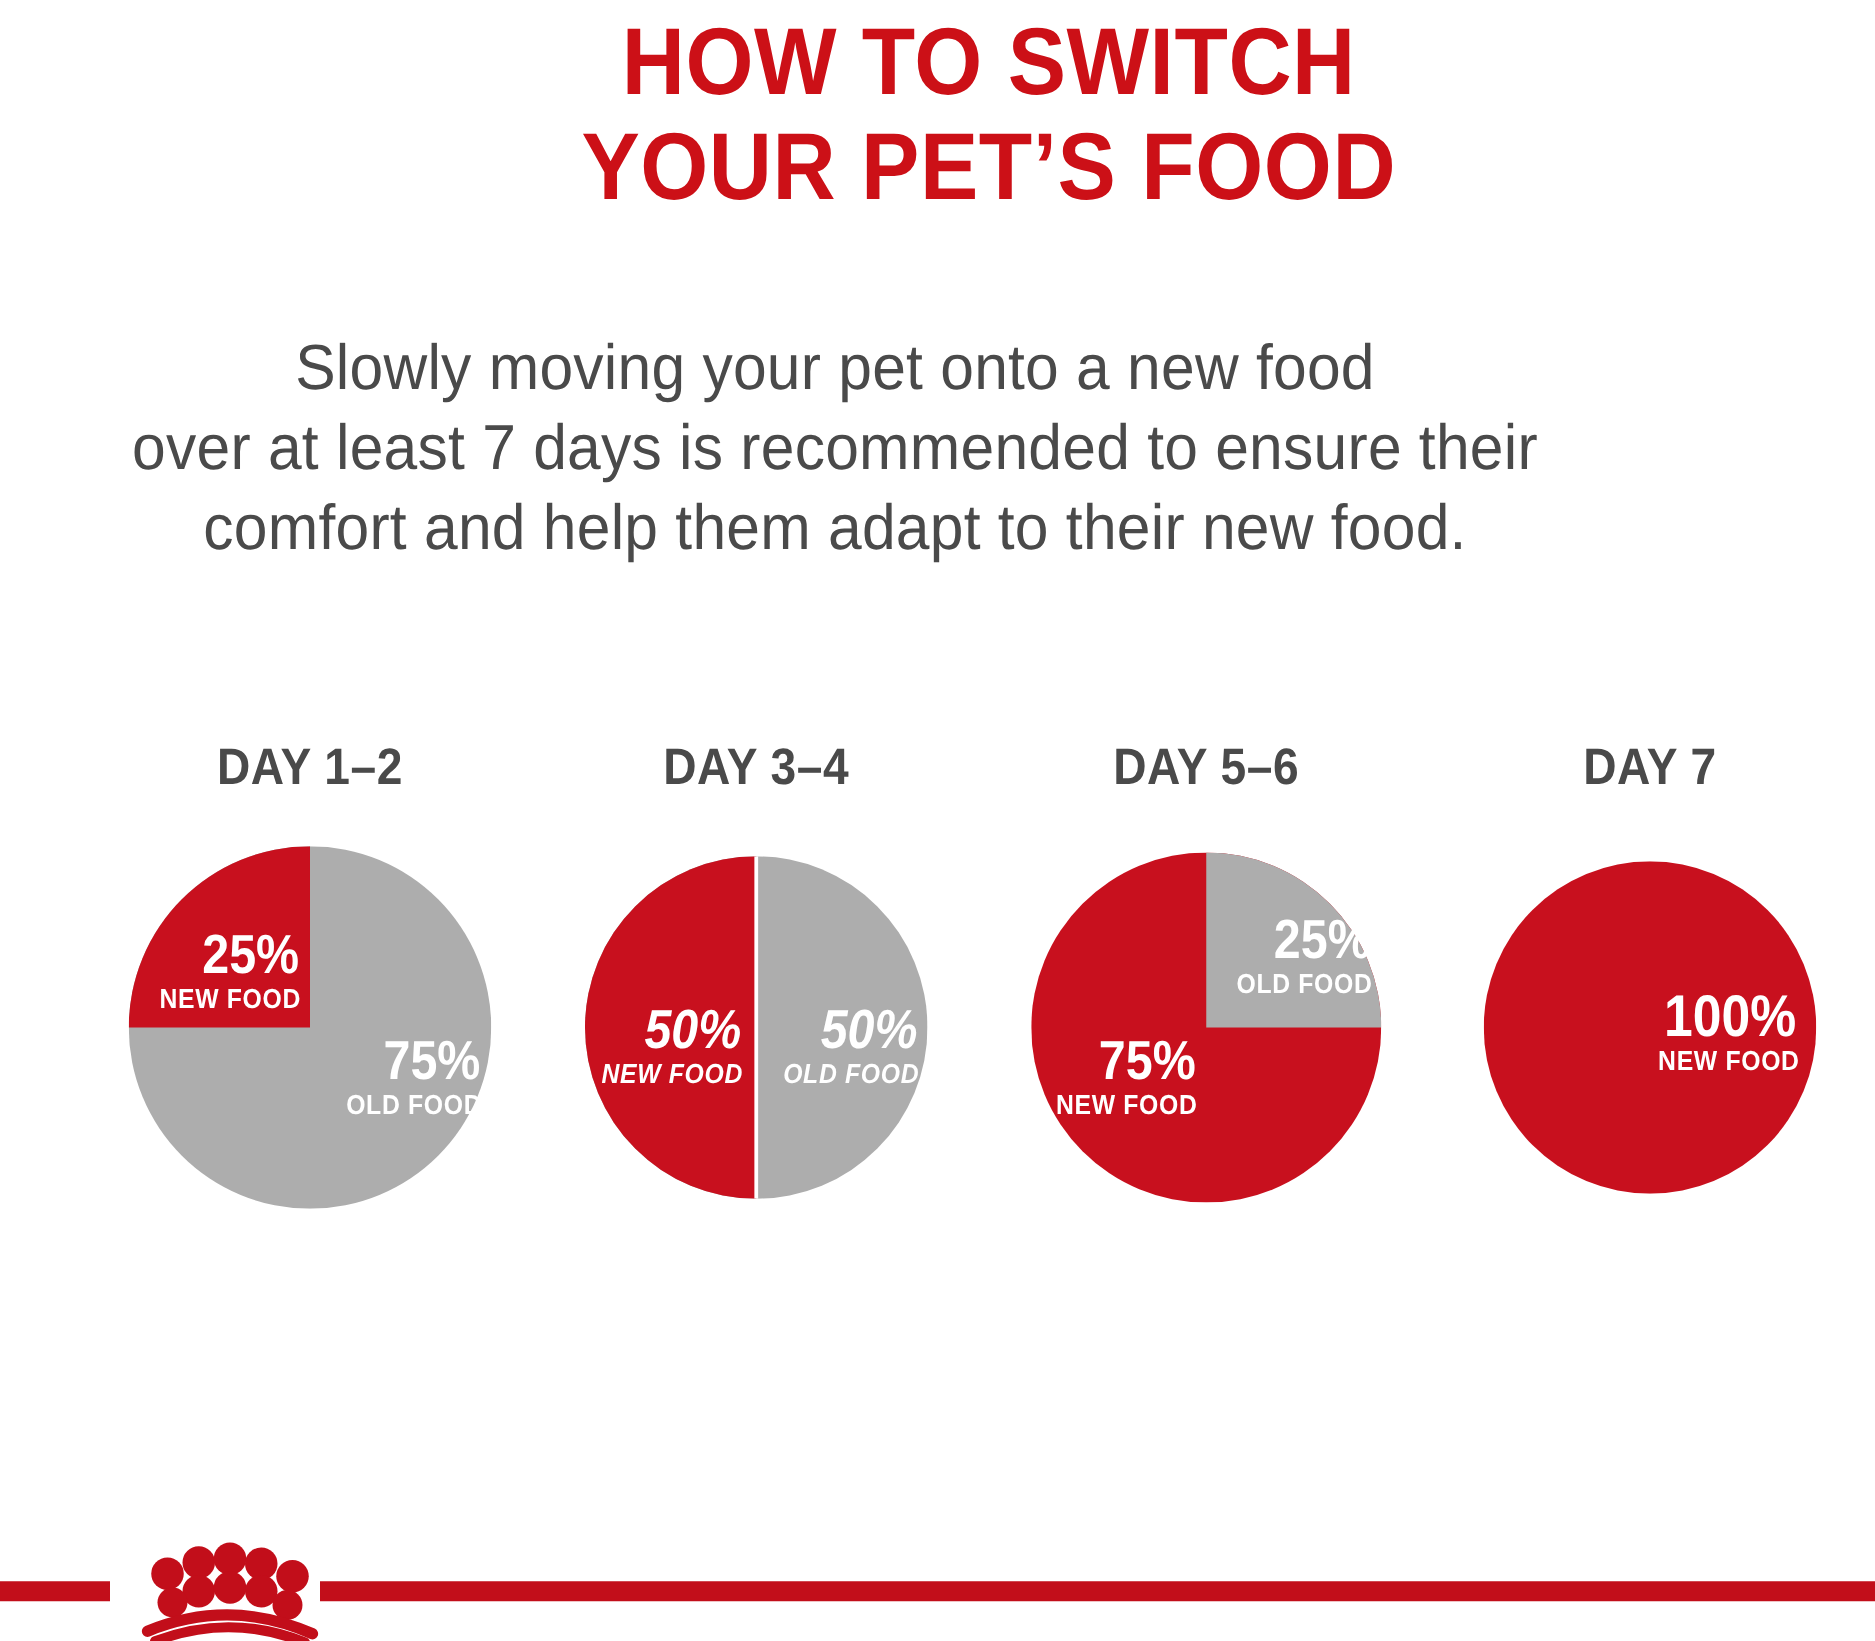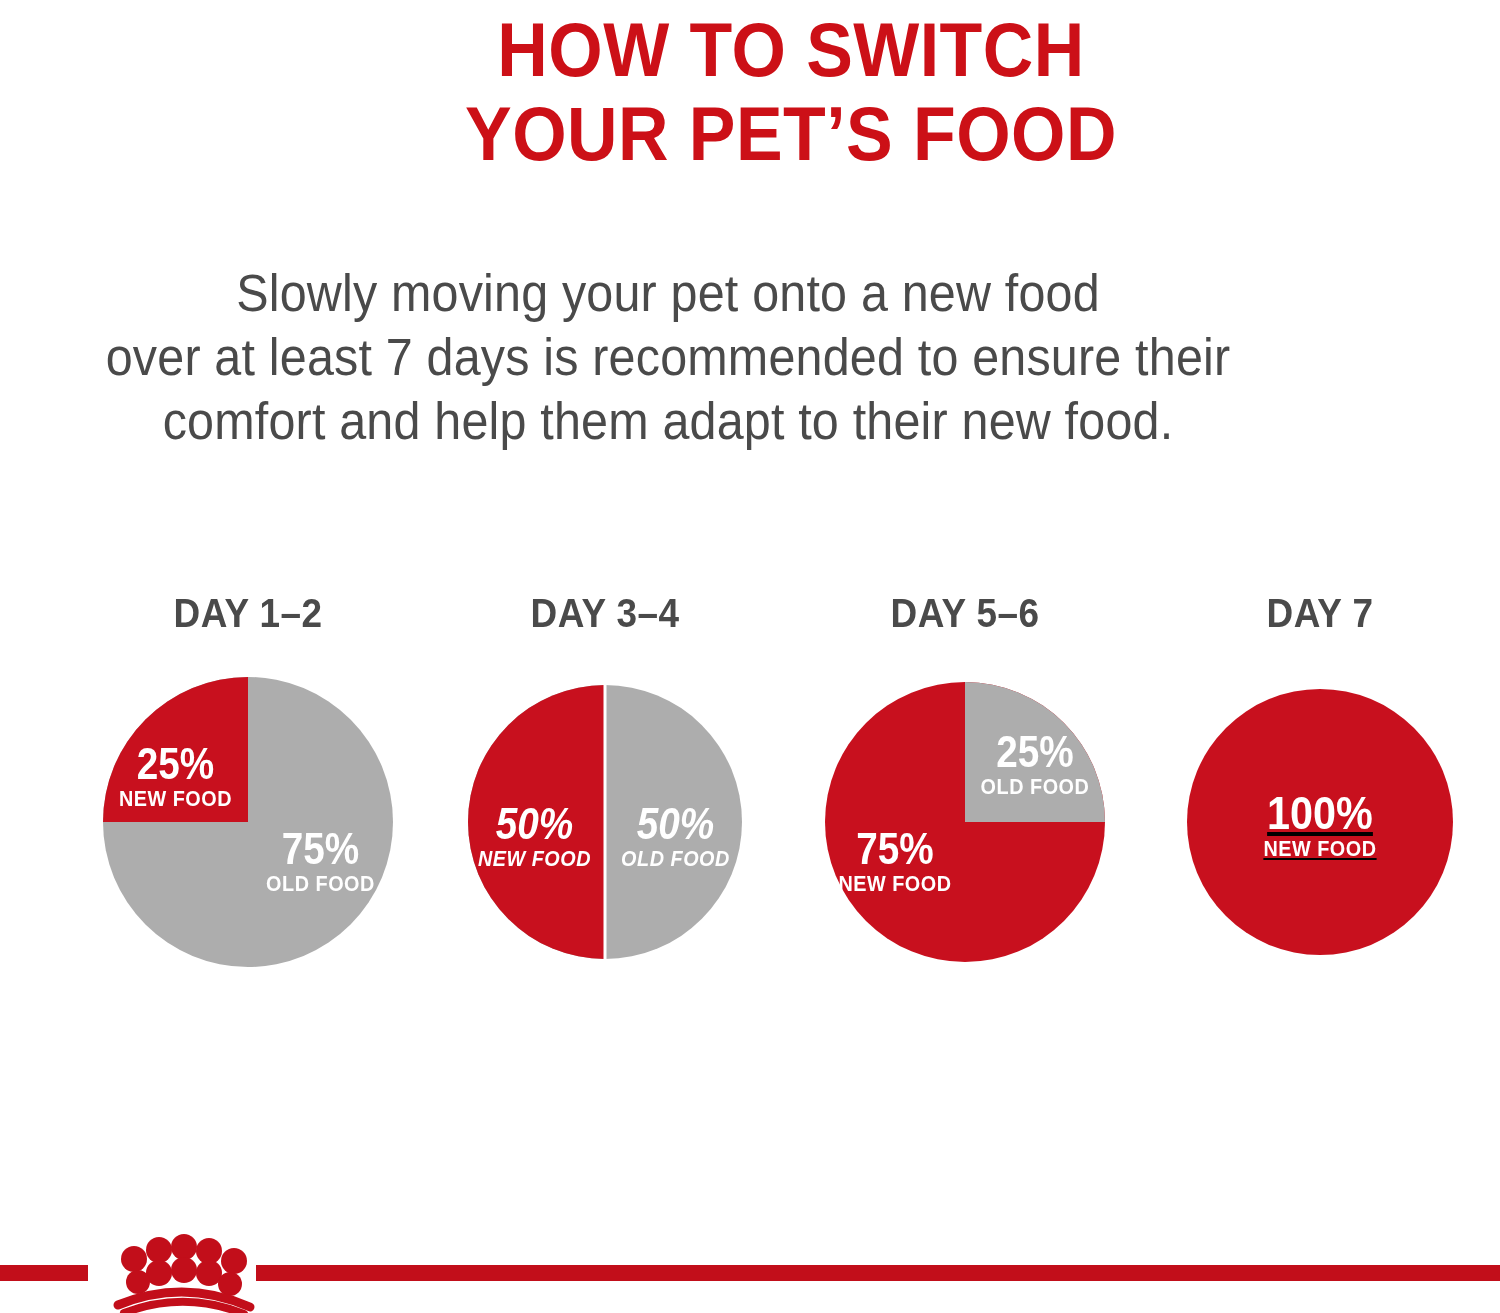--- a/index.html
+++ b/index.html
@@ -83,21 +83,21 @@
   }
   .pie-wrap {
     position: relative;
     margin: 0 auto;
   }
   .pie-svg { display: block; }
 
   
   .pie-label {
     position: absolute;
-    text-align: center;
+    text-align: right;
     white-space: nowrap;
     pointer-events: none;
   }
   .pct {
     color: #ffffff;
     font-family: "Liberation Sans Narrow", "Liberation Sans", sans-serif;
     font-weight: bold;
     font-size: 44px;
     line-height: 44px;
     letter-spacing: 0px;
@@ -227,21 +227,21 @@
   </div>
 
   <div class="pie-col" style="left:1320px;width:0;">
     <div style="position:absolute;left:-180px;top:0;width:360px;">
       <div class="day-label">DAY 7</div>
     </div>
     <div class="pie-wrap" style="position:absolute;left:-133px;top:99px;width:266px;height:266px;">
       <svg class="pie-svg" width="266" height="266" viewBox="0 0 266 266">
         <circle cx="133" cy="133" r="133" fill="#C8101E"></circle>
       </svg>
-      <div class="pie-label" style="left:0px;top:100px;width:266px;text-decoration:underline;">
+      <div class="pie-label" style="left:0px;top:100px;width:266px;">
         <div class="pct big">100%</div>
         <div class="food">NEW FOOD</div>
       </div>
     </div>
   </div>
 
 </div>
 
 <div class="footer">
   <div class="rule-left"></div>

